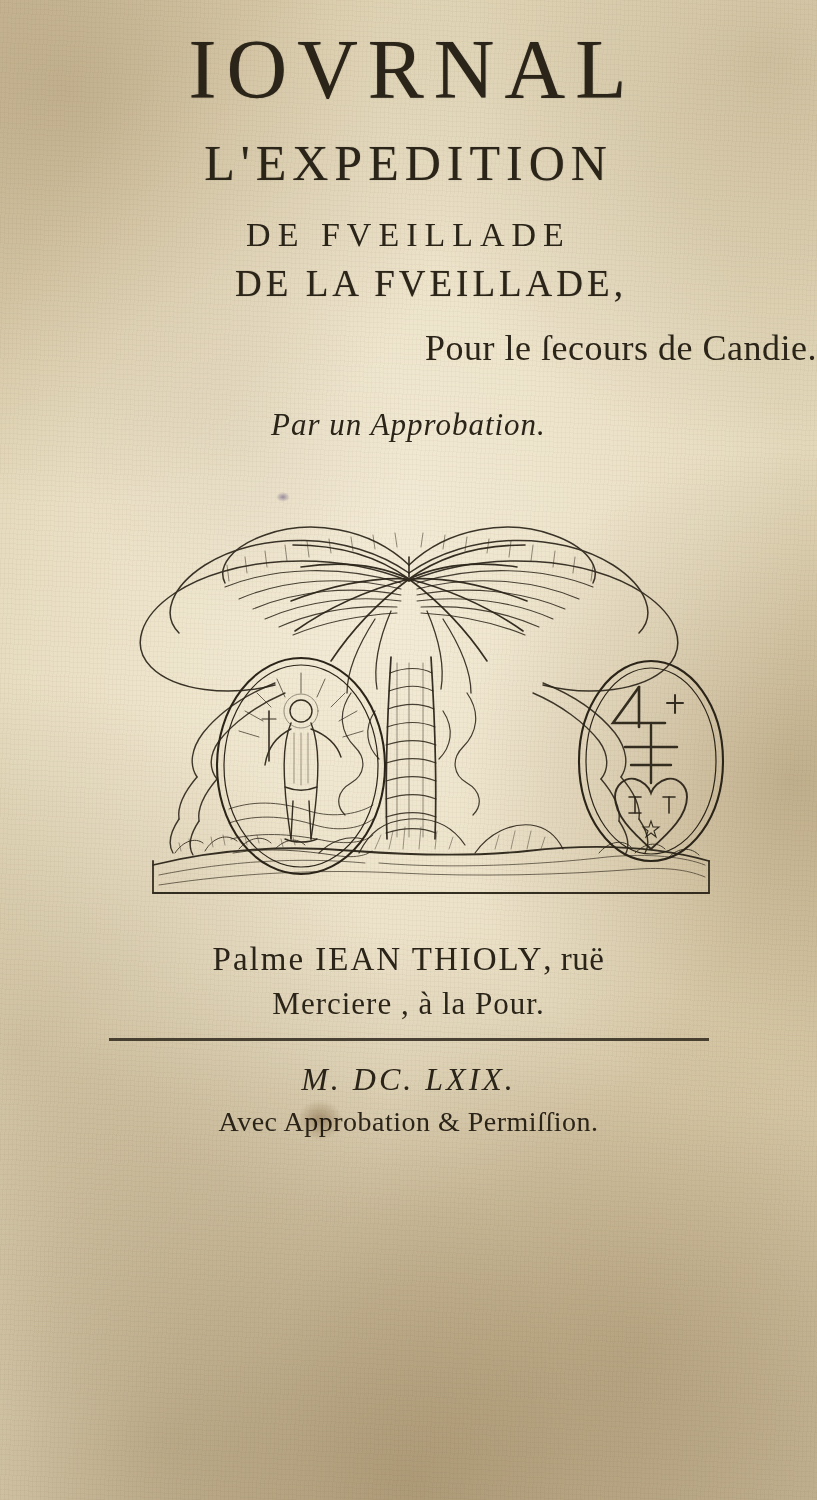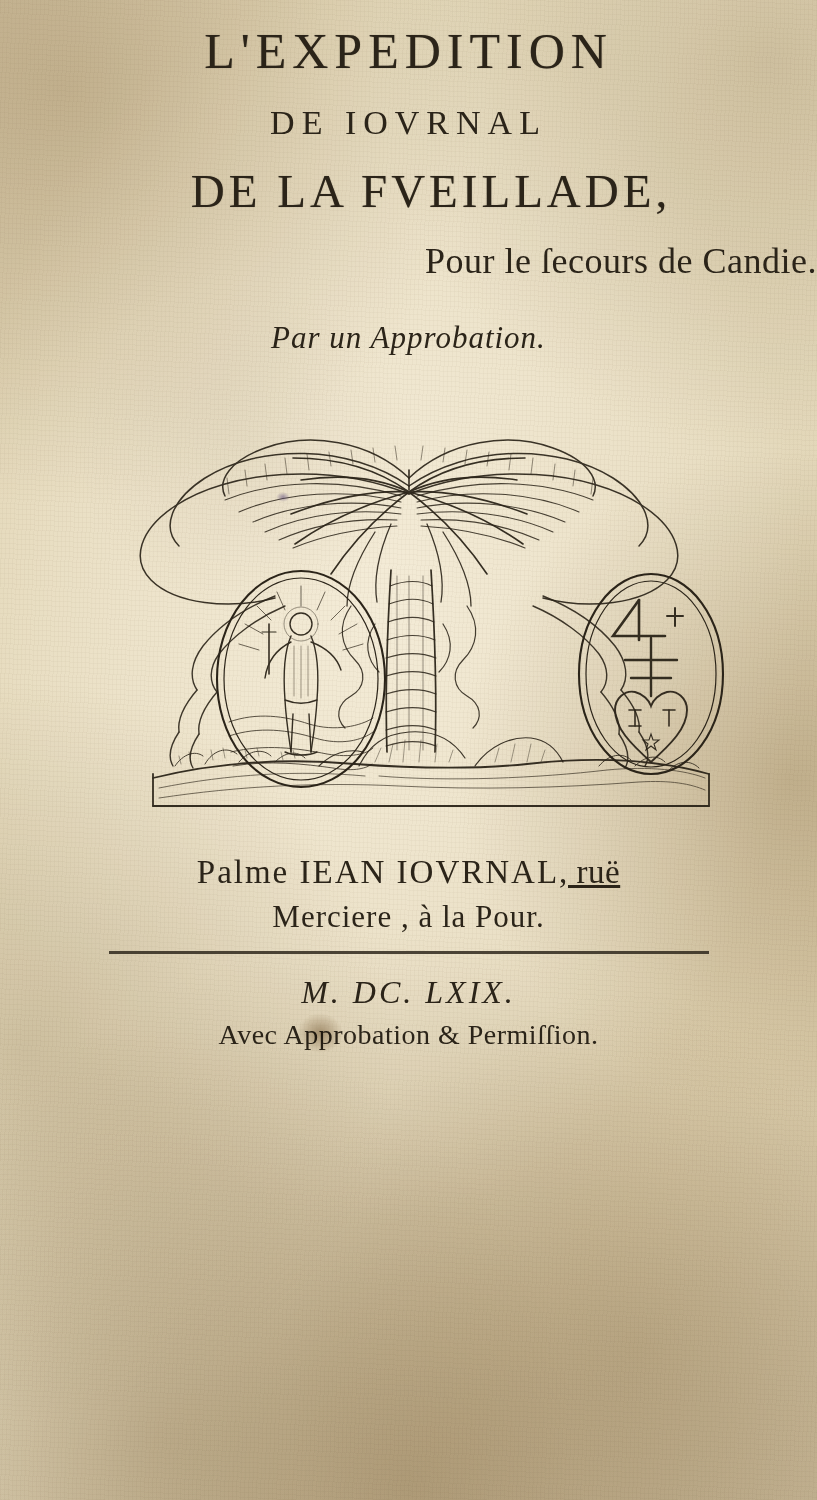--- a/index.html
+++ b/index.html
@@ -80,23 +80,23 @@
     letter-spacing: 6px;
     margin-top: 22px;
     text-shadow: 0 0 1px rgba(43,36,25,0.45);
   }
   .t-demonsieur {
     font-size: 34px;
     letter-spacing: 7px;
     margin-top: 24px;
   }
   .t-fueillade {
-    font-size: 47px;
+    font-size: 37px;
     letter-spacing: 4px;
-    margin-top: 22px;
+    margin-top: 8px;
     text-shadow: 0 0 1px rgba(43,36,25,0.45);
     padding-left: 45px;
   }
   .t-pour {
     font-size: 36px;
     letter-spacing: 0.5px;
     margin-top: 22px;
     text-align: right;
   }
   .t-par {
@@ -119,21 +119,21 @@
   .imprint { margin-top: 6px; }
   .t-lyon {
     font-size: 38px;
     letter-spacing: 5px;
   }
   .t-chez {
     font-size: 33px;
     letter-spacing: 2px;
     margin-top: 10px;
   }
-  .t-chez .small { letter-spacing: 0.5px; text-decoration: underline; }
+  .t-chez .small { letter-spacing: 0.5px; }
   .t-merciere {
     font-size: 31px;
     letter-spacing: 1px;
     margin-top: 8px;
   }
   .rule {
     width: 600px;
     height: 3px;
     background: #2f281c;
     margin: 16px auto 0;
@@ -171,22 +171,23 @@
     z-index: 4;
   }
 </style>
 </head>
 <body>
 
 <div id="page">
 
   <div class="content">
 
+    <div class="t-main">IOVRNAL</div>
     <div class="t-expedition">L'EXPEDITION</div>
-    <div class="t-demonsieur">DE IOVRNAL</div>
+    <div class="t-demonsieur">DE FVEILLADE</div>
     <div class="t-fueillade">DE LA FVEILLADE,</div>
     <div class="t-pour">Pour le ſecours de Candie.</div>
     <div class="t-par">Par un Approbation.</div>
 
     <div class="vignette">
       <svg viewBox="0 0 660 470" width="660" height="470" aria-hidden="true">
         <g stroke="#2b2419" fill="none" stroke-linecap="round">
 
           <g stroke-width="1.5" opacity="0.92">
             <path d="M330 120 C250 88 150 96 96 132 C60 156 52 186 72 206 C96 230 150 236 196 224"></path>
@@ -421,21 +422,21 @@
             <path d="M204 386 L202 378"></path>
               <path d="M216 384 L214 376"></path>
           </g>
         </g>
       </svg>
     </div>
 
     <div class="imprint">
       <div class="t-chez">
         <span>Palme</span>
-        <span>IEAN IOVRNAL</span><span class="small">, ruë</span>
+        <span>IEAN THIOLY</span><span class="small">, ruë</span>
       </div>
       <div class="t-merciere">Merciere , à la Pour.</div>
       <div class="rule"></div>
       <div class="t-date">M. DC. LXIX.</div>
       <div class="t-avec">
         <span>Avec Approbation &amp; Permiſſion.</span>
         <span class="smudge"></span>
       </div>
     </div>
 

